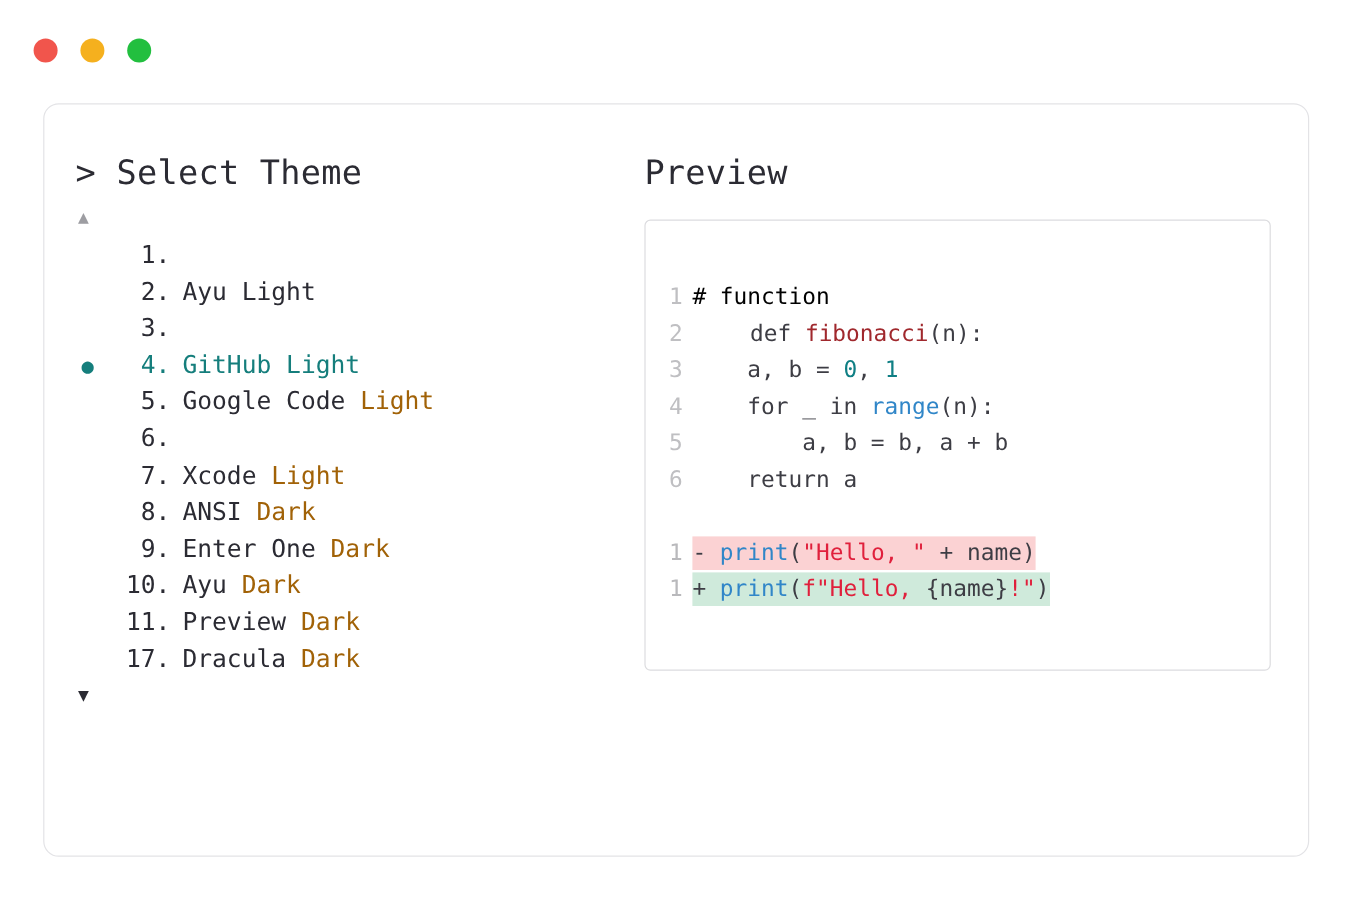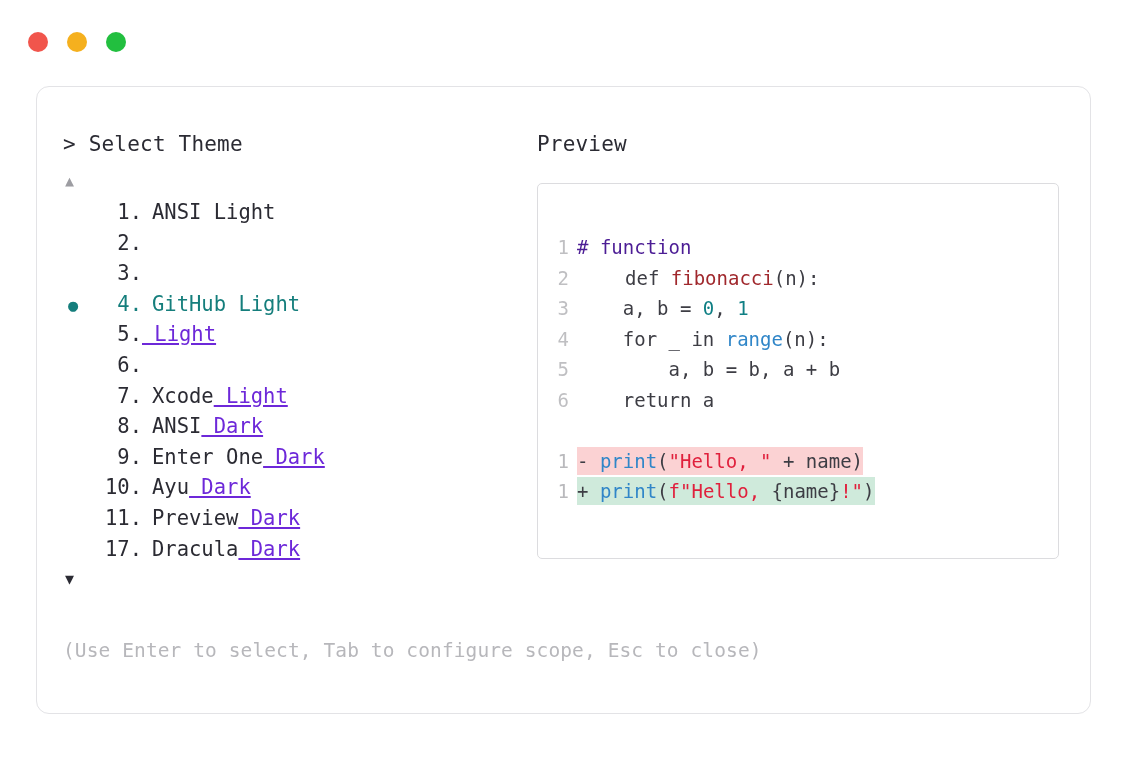--- a/index.html
+++ b/index.html
@@ -57,21 +57,21 @@
     width: 470px;
   }
   .col-right {
     position: absolute;
     left: 500px;
     top: 44px;
     width: 530px;
   }
 
   .col-title {
-    font-size: 21px;
+    font-size: 28px;
     color: #2b2b33;
     letter-spacing: 0.2px;
     line-height: 26px;
     white-space: pre;
   }
 
   
   .scroll-up, .scroll-down {
     font-size: 15px;
     line-height: 22px;
@@ -107,22 +107,21 @@
     width: 48px;
     flex: 0 0 48px;
     text-align: right;
     color: #2b2b33;
   }
   .name-col {
     color: #2b2b33;
     padding-left: 10px;
   }
   .variant {
-    color: #6d28d9;
-    text-decoration: underline;
+    color: #a16207;
   }
   .theme-row.selected .num-col,
   .theme-row.selected .name-col,
   .theme-row.selected .variant {
     color: #157e7c;
   }
 
   
   .preview-box {
     margin-top: 26px;
@@ -145,21 +144,21 @@
   .code-line { white-space: pre; height: 30.5px; }
   .ln {
     color: #bfbfc2;
     display: inline-block;
     width: 13px;
     text-align: right;
     margin-right: 8px;
   }
   .ln-d { color: #b9b9bc; }
 
-  .tok-comment { color: #4c1d95; }
+  .tok-comment { color: #000000; }
   .tok-kw      { color: #3d3d44; margin-left: 48px; }
   .tok-fn      { color: #a0282d; }
   .tok-num     { color: #0f7f84; }
   .tok-builtin { color: #3086c8; }
   .tok-plain   { color: #3d3d44; }
   .tok-str     { color: #e0203c; }
   .tok-fprefix { color: #e0203c; }
 
   .diff-block { margin-top: 30.5px; }
   .diff-line { white-space: pre; height: 30.5px; }
@@ -193,40 +192,39 @@
 
 <div class="card">
   <div class="card-inner">
 
     <div class="col-left">
       <div class="col-title">&gt; Select Theme</div>
 
       <div class="scroll-up">▲</div>
 
       <div class="theme-list" id="theme-list">
-          <div class="theme-row"><span class="bullet-col"></span><span class="num-col">1.</span><span class="name-col">ANSI Light</span></div>
-          <div class="theme-row"><span class="bullet-col"></span><span class="num-col">2.</span></div>
+          <div class="theme-row"><span class="bullet-col"></span><span class="num-col">1.</span></div>
+          <div class="theme-row"><span class="bullet-col"></span><span class="num-col">2.</span><span class="name-col">Ayu Light</span></div>
           <div class="theme-row"><span class="bullet-col"></span><span class="num-col">3.</span></div>
           <div class="theme-row selected"><span class="bullet-col">●</span><span class="num-col">4.</span><span class="name-col">GitHub Light</span></div>
-          <div class="theme-row"><span class="bullet-col"></span><span class="num-col">5.</span><span class="variant"> Light</span></div>
+          <div class="theme-row"><span class="bullet-col"></span><span class="num-col">5.</span><span class="name-col">Google Code</span><span class="variant"> Light</span></div>
           <div class="theme-row"><span class="bullet-col"></span><span class="num-col">6.</span></div>
           <div class="theme-row"><span class="bullet-col"></span><span class="num-col">7.</span><span class="name-col">Xcode</span><span class="variant"> Light</span></div>
           <div class="theme-row"><span class="bullet-col"></span><span class="num-col">8.</span><span class="name-col">ANSI</span><span class="variant"> Dark</span></div>
           <div class="theme-row"><span class="bullet-col"></span><span class="num-col">9.</span><span class="name-col">Enter One</span><span class="variant"> Dark</span></div>
           <div class="theme-row"><span class="bullet-col"></span><span class="num-col">10.</span><span class="name-col">Ayu</span><span class="variant"> Dark</span></div>
           <div class="theme-row"><span class="bullet-col"></span><span class="num-col">11.</span><span class="name-col">Preview</span><span class="variant"> Dark</span></div>
           <div class="theme-row"><span class="bullet-col"></span><span class="num-col">17.</span><span class="name-col">Dracula</span><span class="variant"> Dark</span></div>
         </div>
 
       <div class="scroll-down">▼</div>
     </div>
 
     <div class="col-right">
       <div class="col-title">Preview</div>
       <div class="preview-box">
         <div class="code" id="code-block"><div class="code-line"><span class="ln">1</span><span class="tok-comment"># function</span></div><div class="code-line"><span class="ln">2</span><span class="tok-kw">def </span><span class="tok-fn">fibonacci</span><span class="tok-plain">(n):</span></div><div class="code-line"><span class="ln">3</span><span class="tok-plain">    a, b = </span><span class="tok-num">0</span><span class="tok-plain">, </span><span class="tok-num">1</span></div><div class="code-line"><span class="ln">4</span><span class="tok-plain">    for _ in </span><span class="tok-builtin">range</span><span class="tok-plain">(n):</span></div><div class="code-line"><span class="ln">5</span><span class="tok-plain">        a, b = b, a + b</span></div><div class="code-line"><span class="ln">6</span><span class="tok-plain">    return a</span></div><div class="diff-block"><div class="diff-line diff-del"><span class="ln ln-d">1</span><span class="diff-body"><span class="diff-sign">- </span><span class="tok-builtin">print</span><span class="tok-plain">(</span><span class="tok-str">"Hello, "</span><span class="tok-plain"> + name)</span></span></div><div class="diff-line diff-add"><span class="ln ln-d">1</span><span class="diff-body"><span class="diff-sign">+ </span><span class="tok-builtin">print</span><span class="tok-plain">(</span><span class="tok-fprefix">f</span><span class="tok-str">"Hello, </span><span class="tok-plain">{name}</span><span class="tok-str">!"</span><span class="tok-plain">)</span></span></div></div></div>
       </div>
     </div>
 
-    <div class="hint">(Use Enter to select, Tab to configure scope, Esc to close)</div>
 
   </div>
 </div>
 
 </body></html>

